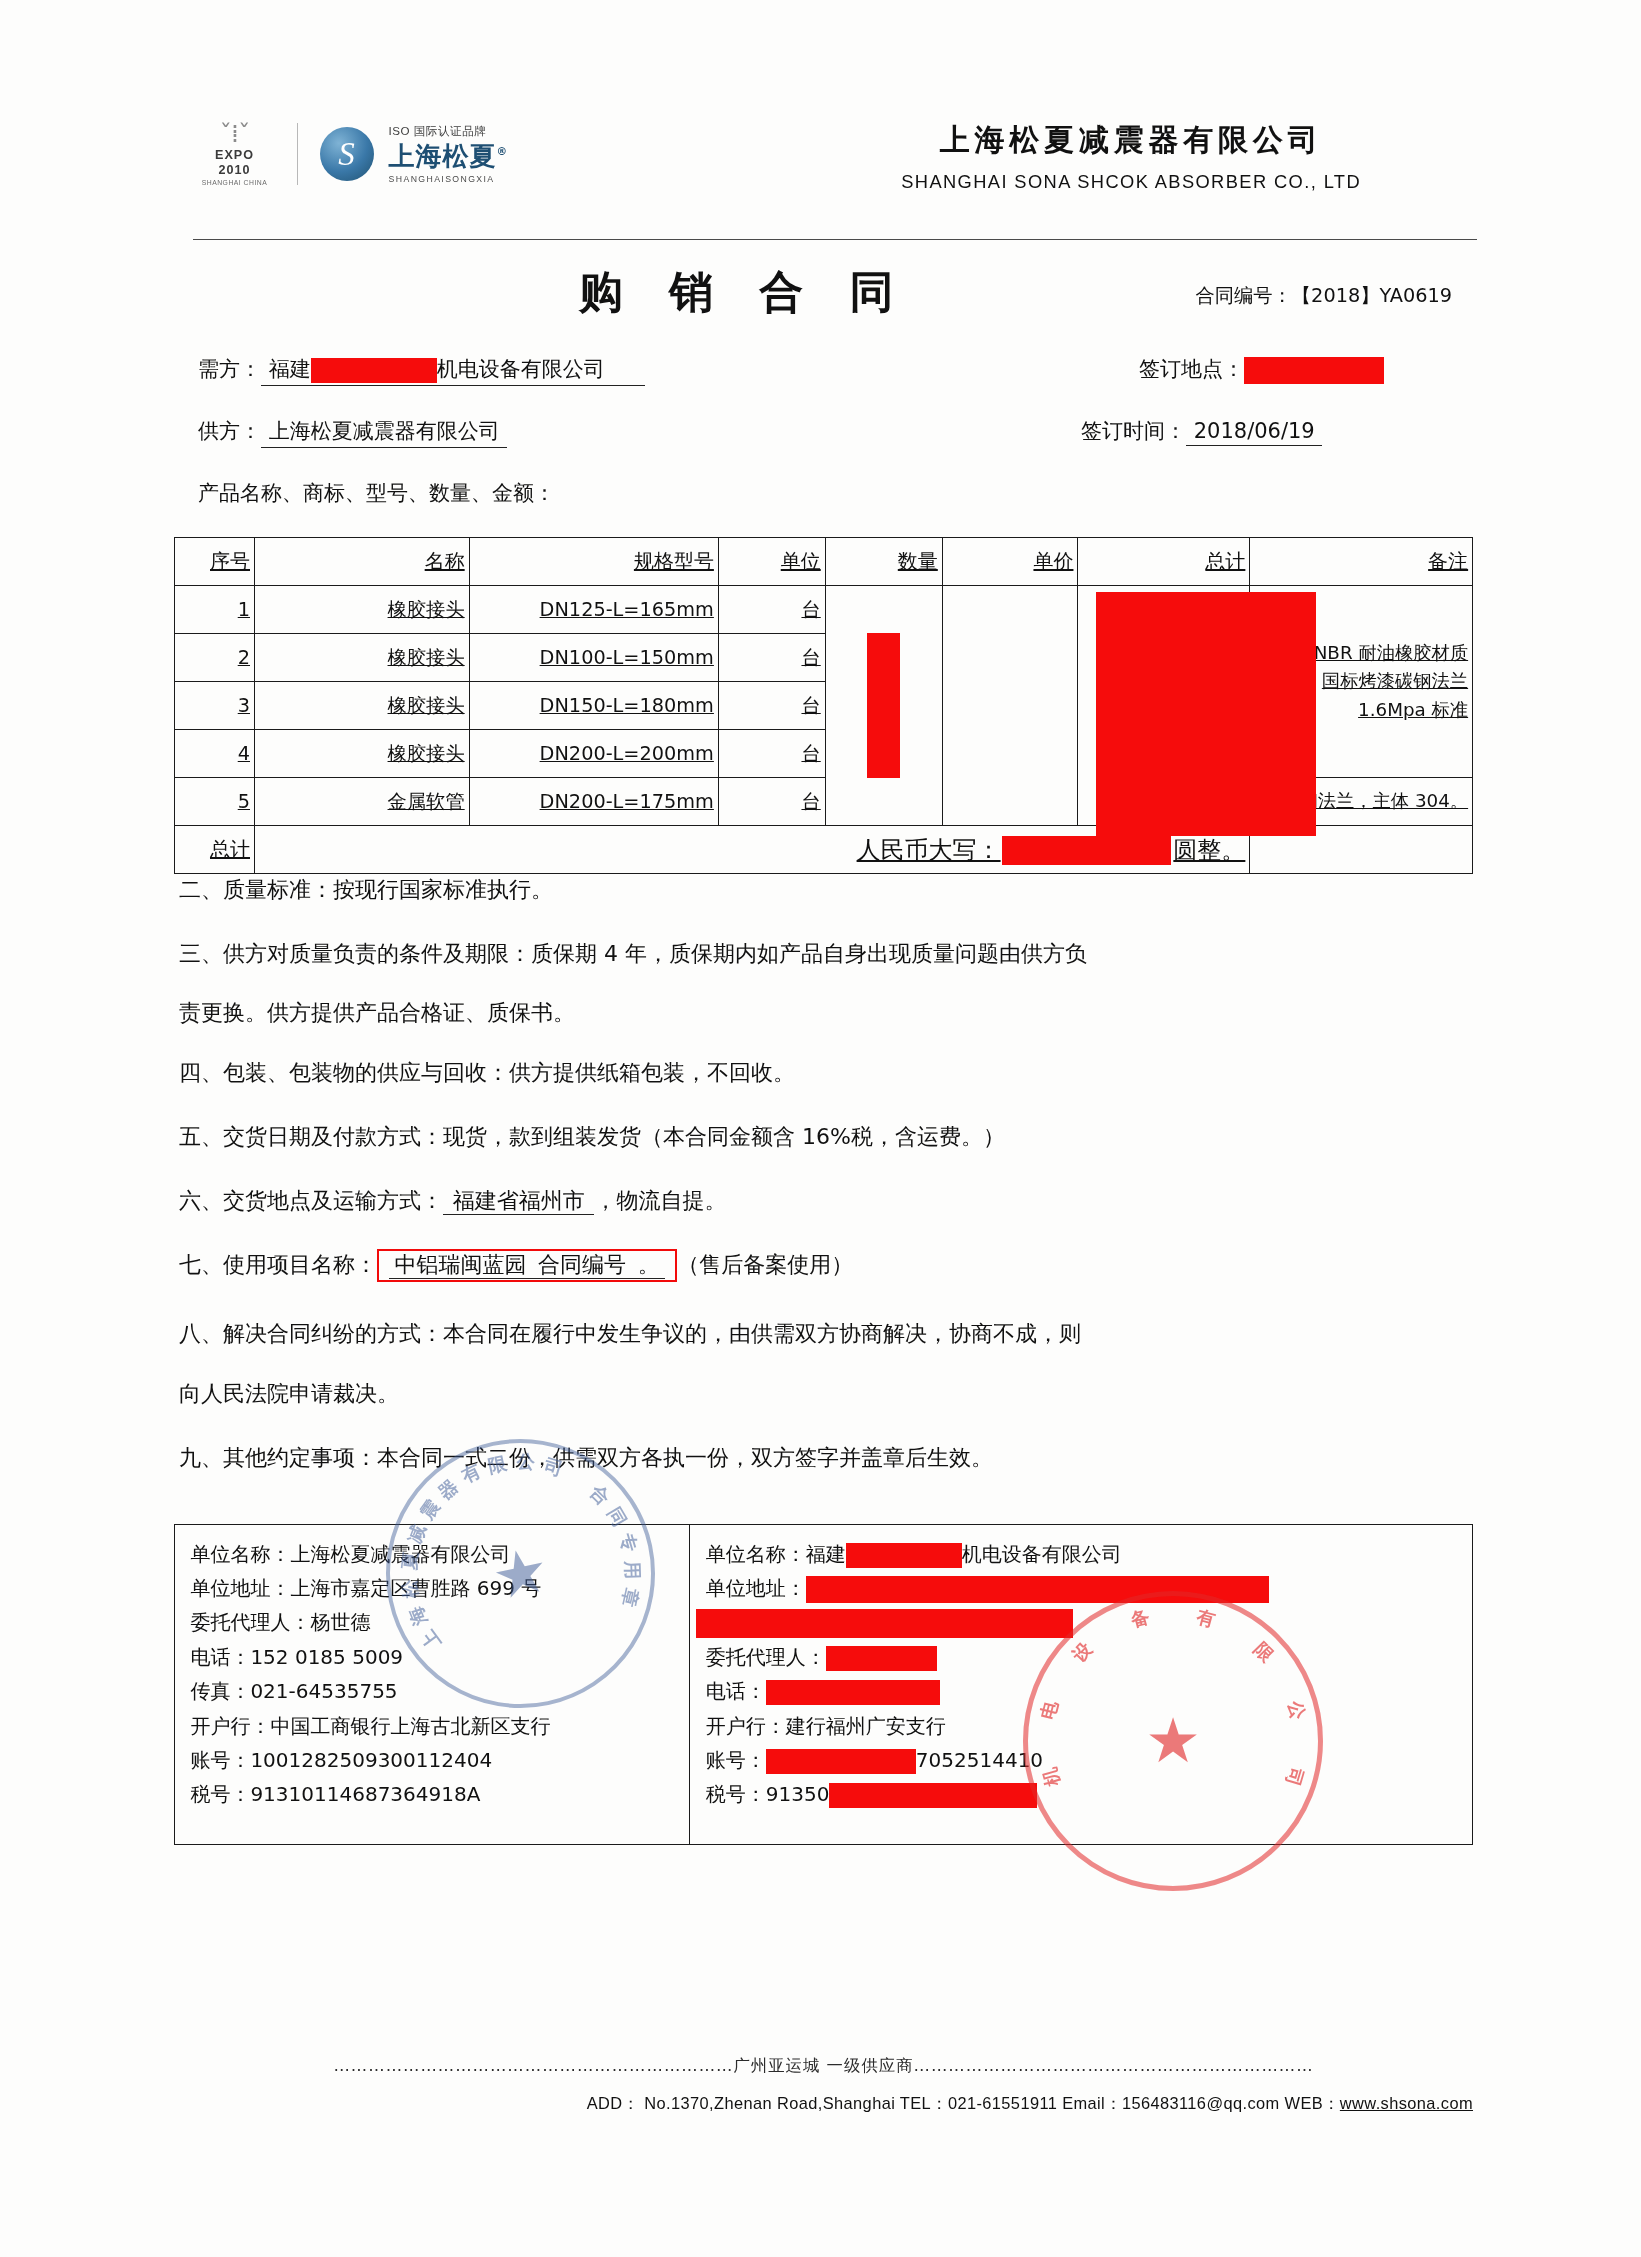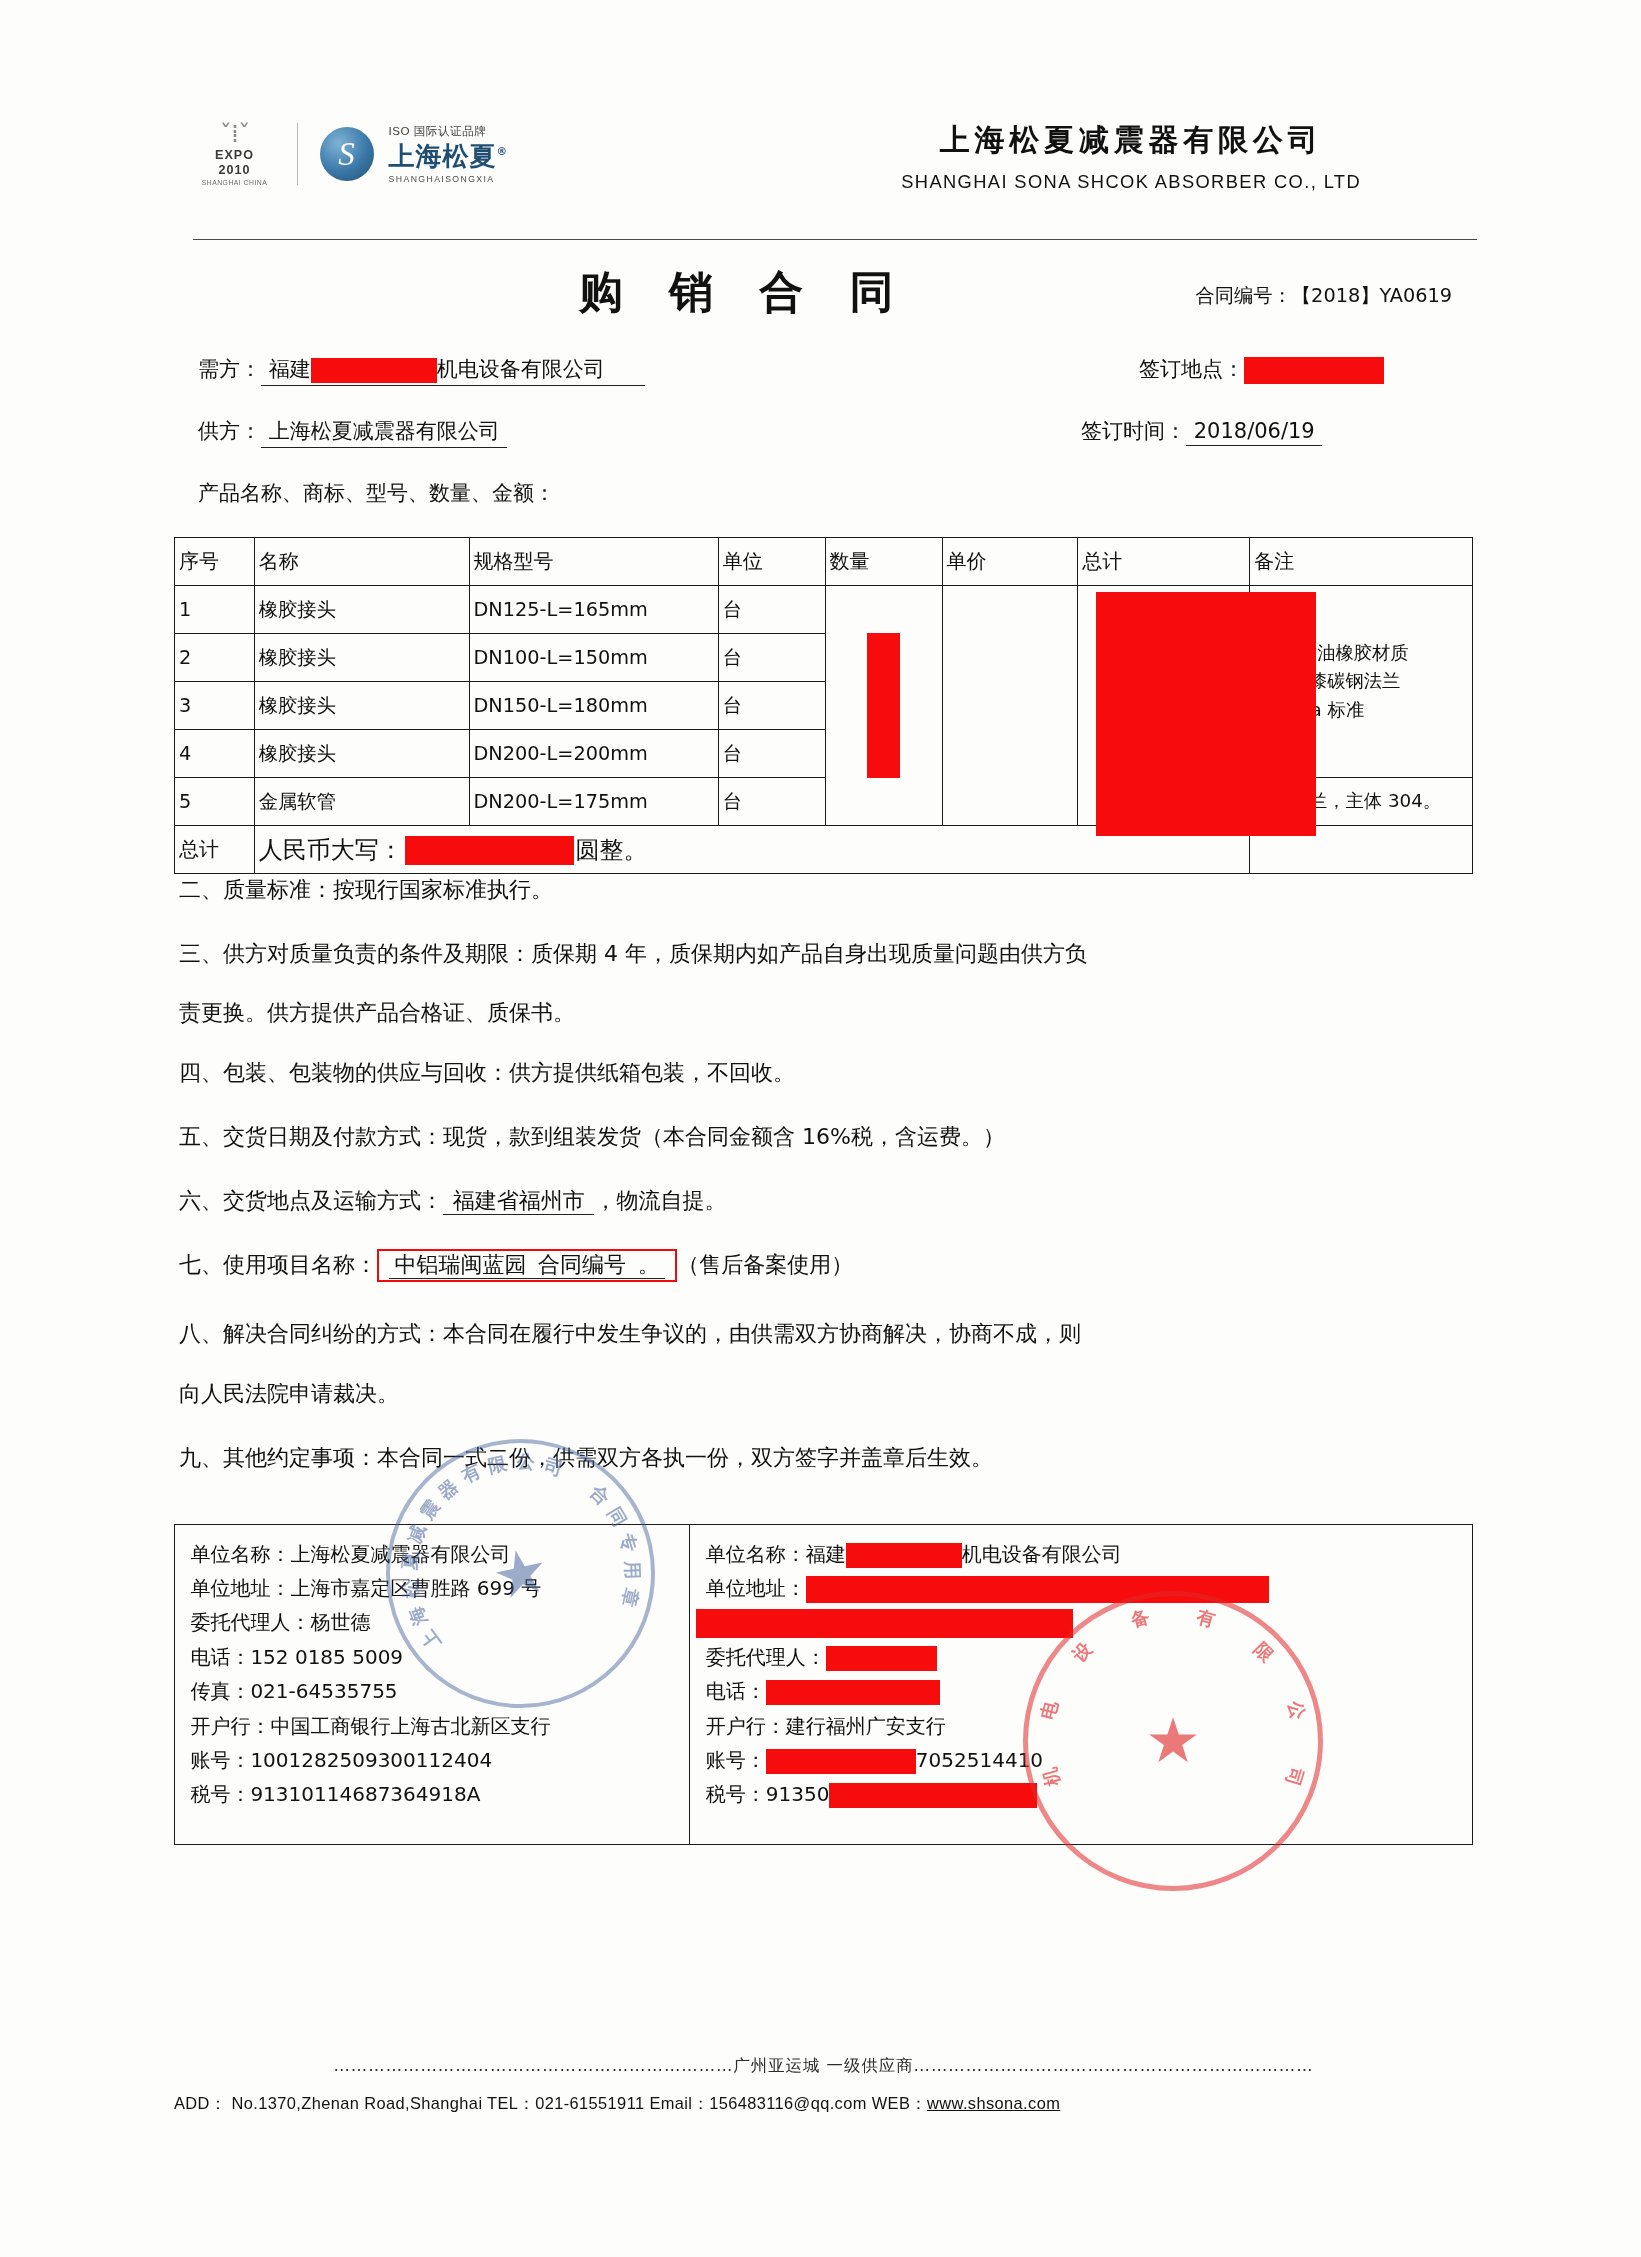--- a/index.html
+++ b/index.html
@@ -199,24 +199,25 @@
     left: 174px;
     top: 537px;
     width: 1299px;
     border-collapse: collapse;
     font-family: "DejaVu Sans", sans-serif;
     font-size: 19.3px;
     color: #111;
   }
   .goods-table td, .goods-table th {
     border: 1.5px solid #1b1b1b;
-    text-align: left;
+    text-align: right;
     font-weight: normal;
     height: 47px;
     padding: 0 3.9px;
+    text-decoration: underline;
   }
   .goods-table th { font-size: 20px; }
   .col-no     { width: 75px; }
   .col-name   { width: 220px; }
   .col-spec   { width: 251px; }
   .col-unit   { width: 104px; }
   .col-qty    { width: 114px; }
   .col-price  { width: 135px; }
   .col-total  { width: 174px; }
   .col-remark { width: 225px; }
@@ -371,21 +372,21 @@
     color: #2b2b2b;
     letter-spacing: 1px;
     white-space: nowrap;
     overflow: hidden;
   }
   .footer-addr {
     position: absolute;
     left: 174px;
     top: 2093px;
     width: 1299px;
-    text-align: left;
+    text-align: right;
     font-family: "Liberation Sans", sans-serif;
     font-size: 16.4px;
     color: #111;
     letter-spacing: 0.4px;
   }
   .footer-addr u { text-decoration: underline; }
 </style>
 </head>
 <body>
 

